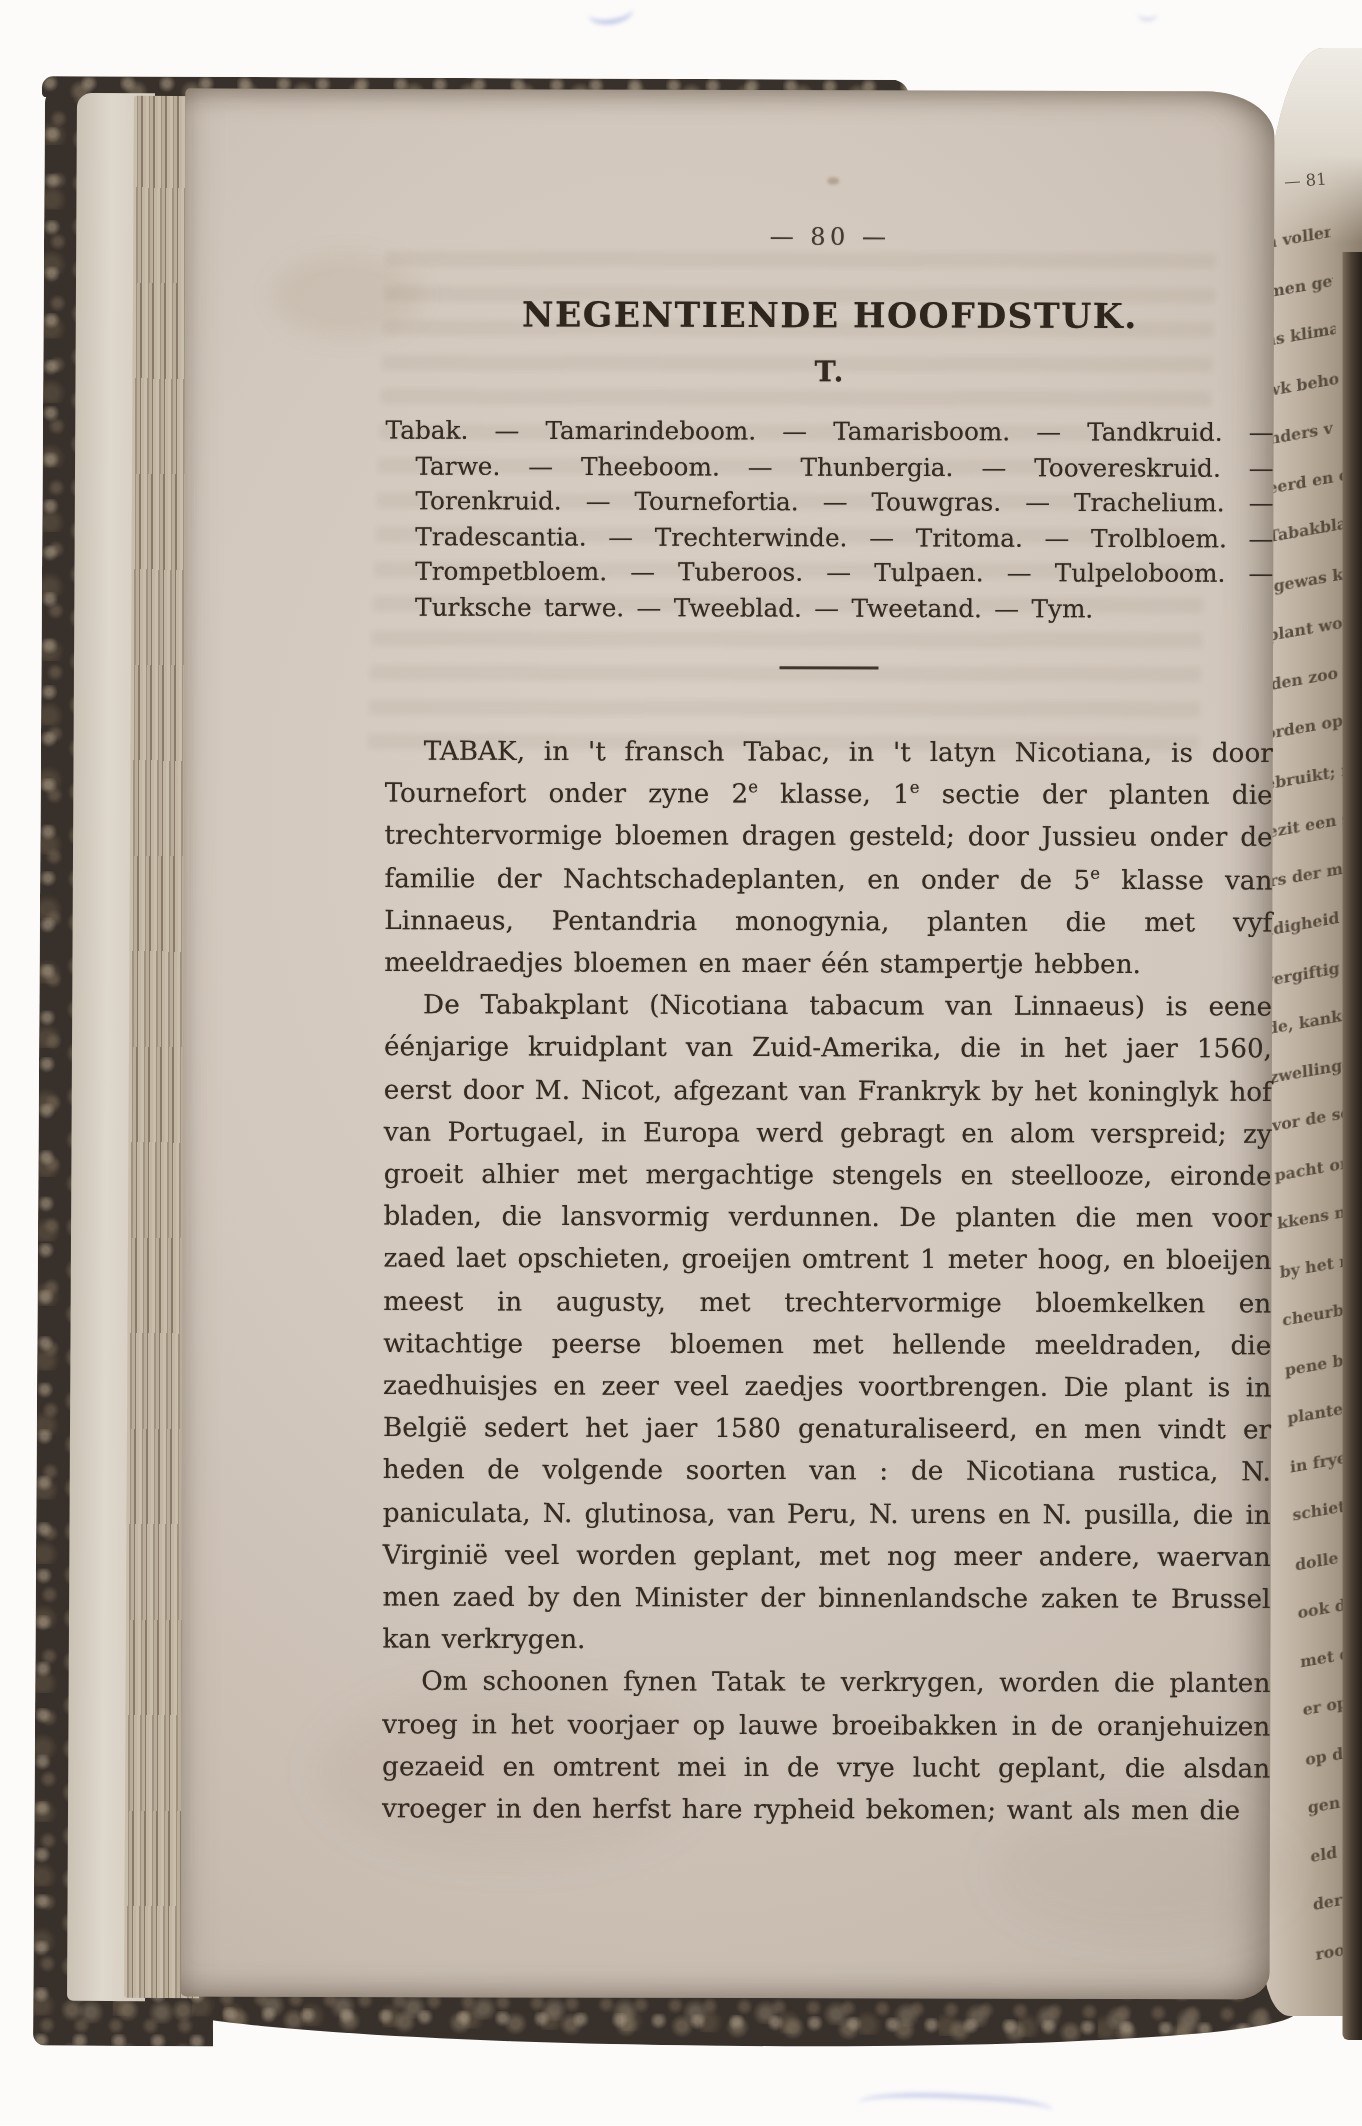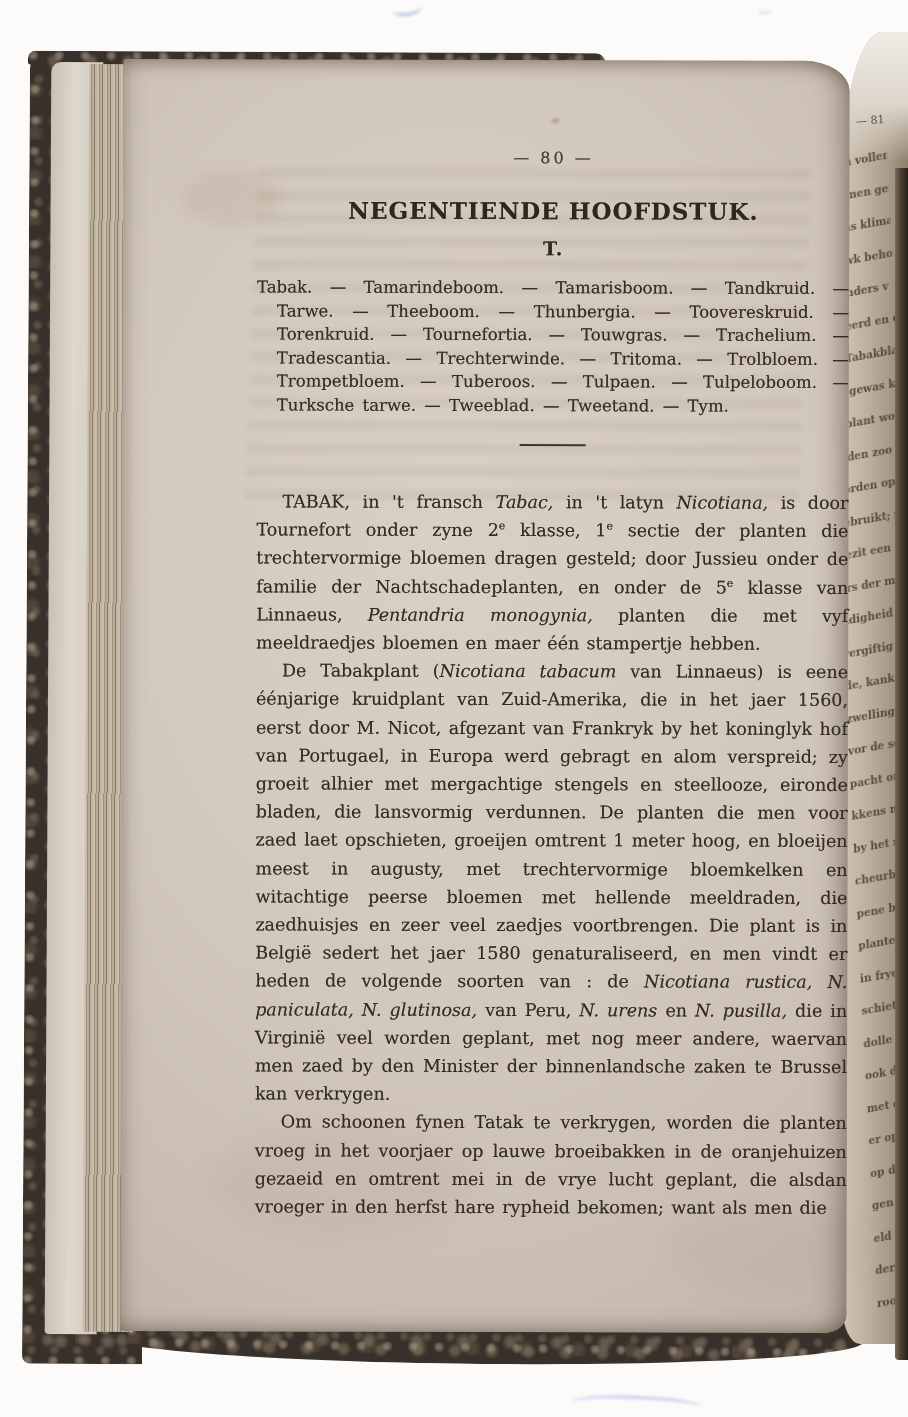--- a/index.html
+++ b/index.html
@@ -74,21 +74,21 @@
   .page-number{text-align:center;font-size:16px;letter-spacing:3px;color:#463b30;}
   .chapter{margin:30px 0 0 0;text-align:center;font-size:23px;font-weight:bold;
            letter-spacing:1px;color:#2f261e;}
   .letter{margin-top:13px;text-align:center;font-size:19px;font-weight:bold;letter-spacing:1px;}
   .index{margin:17px 0 0 0;font-size:16.5px;line-height:23.5px;text-align:justify;
          word-spacing:3px;padding-left:20px;text-indent:-20px;}
   .rule{width:66px;height:2px;background:#3f362c;margin:27px auto 0 auto;}
   .body-copy{margin-top:42px;font-size:17.5px;line-height:28.2px;text-align:justify;word-spacing:1.6px;}
   .body-copy p{margin:0;text-indent:26px;}
   .body-copy sup{font-size:11px;line-height:0;}
-  .seg-i{font-style:italic;}
+  .seg-i{}
 
   
   .mark{position:absolute;filter:blur(1.5px);pointer-events:none;}
   .mark-top{left:392px;top:0;width:30px;height:13px;border-bottom:3px solid rgba(96,112,200,.4);
             border-radius:50%;transform:rotate(-8deg);}
   .mark-top2{left:758px;top:4px;width:14px;height:8px;border-bottom:2px solid rgba(110,120,205,.3);
              border-radius:50%;}
   .mark-bottom{left:572px;top:1396px;width:130px;height:16px;
                border-top:3px solid rgba(104,118,205,.35);border-radius:50% 40% 30% 50%;
                transform:rotate(3deg);}

